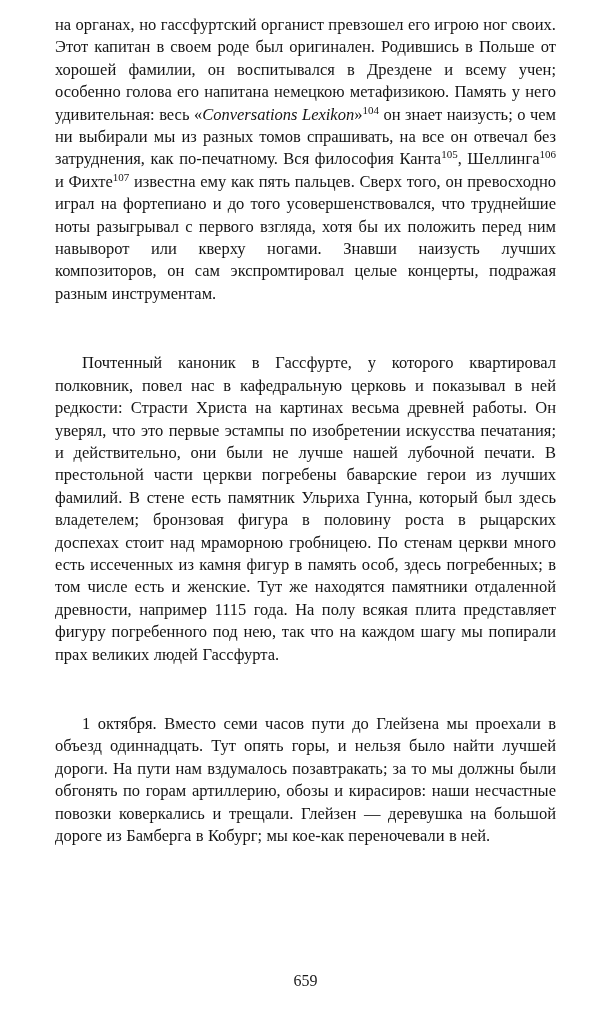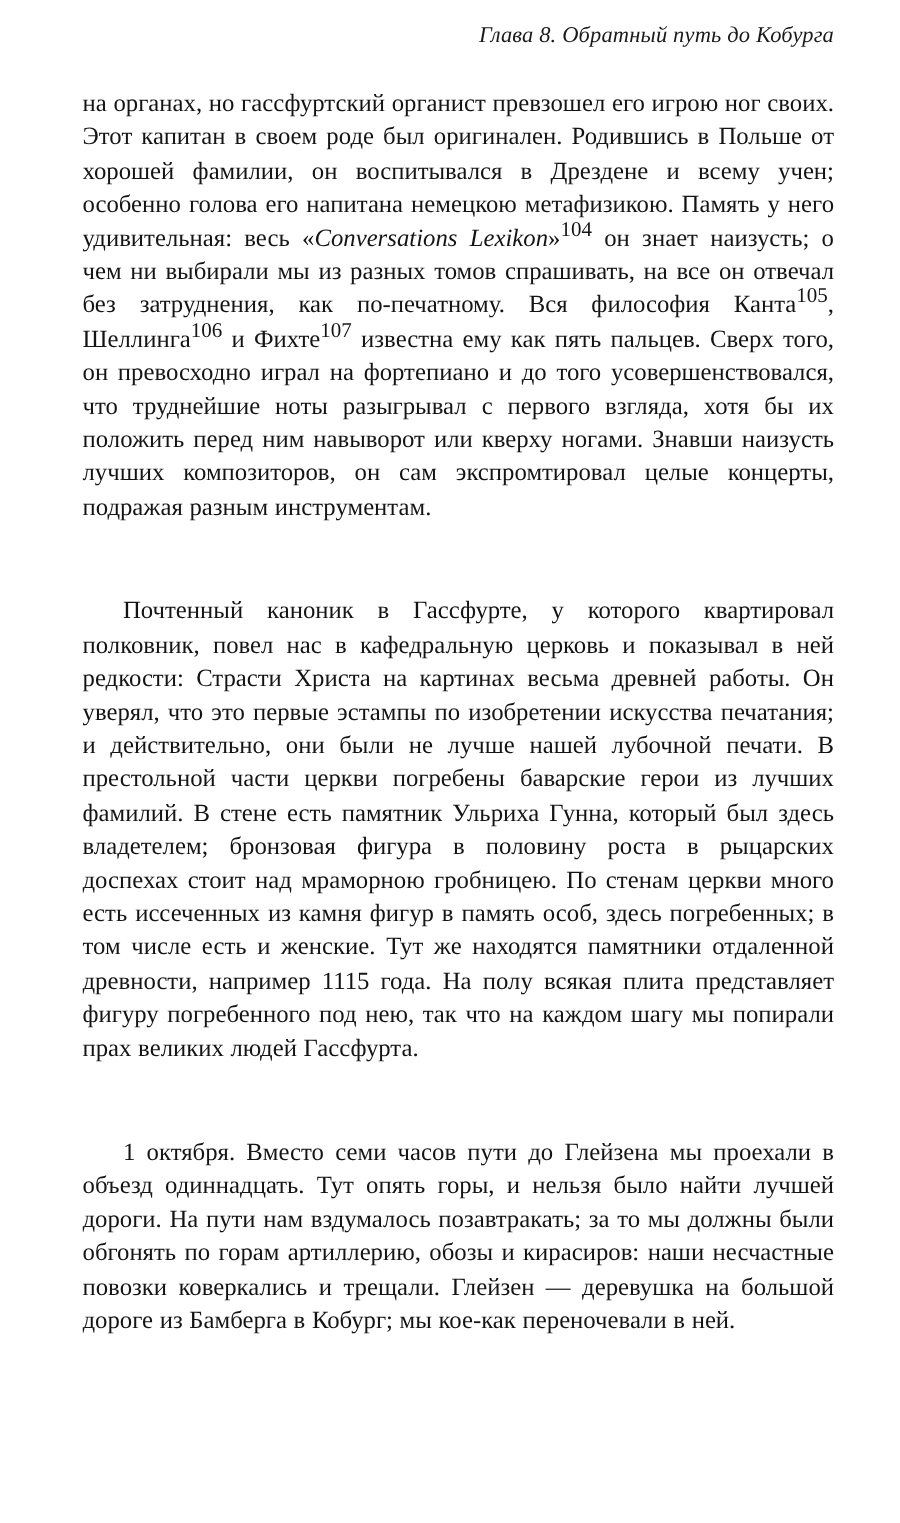--- a/index.html
+++ b/index.html
@@ -43,41 +43,41 @@
     word-spacing: 0.3px;
   }
   .text-body p.indent {
     text-indent: 27px;
     margin-top: 47px;
   }
   .text-body p.no-indent {
     text-indent: 0;
   }
   .text-body sup {
-    font-size: 14px;
+    font-size: 11px;
     line-height: 0;
     vertical-align: super;
   }
   .text-body i {
     font-style: italic;
   }
   .page-footer {
     flex: 0 0 auto;
     text-align: center;
     font-size: 16px;
     line-height: 20px;
     padding: 12px 0 24px 0;
     color: #1a1a1a;
   }
 </style>
 </head>
 <body>
 
 <div class="page">
-  <div class="running-head">Глава 8. Обратный путь до Кобурга</div>
 
   <div class="text-body">
       <p class="no-indent"><span>на органах, но гассфуртский органист превзошел его игрою ног своих. Этот капитан в своем роде был оригинален. Родившись в Польше от хорошей фамилии, он воспитывался в Дрездене и всему учен; особенно голова его напитана немецкою метафизикою. Память у него удивительная: весь «</span><i>Conversations Lexikon</i><span>»</span><sup>104</sup><span> он знает наизусть; о чем ни выбирали мы из разных томов спрашивать, на все он отвечал без затруднения, как по-печатному. Вся философия Канта</span><sup>105</sup><span>, Шеллинга</span><sup>106</sup><span> и Фихте</span><sup>107</sup><span> известна ему как пять пальцев. Сверх того, он превосходно играл на фортепиано и до того усовершенствовался, что труднейшие ноты разыгрывал с первого взгляда, хотя бы их положить перед ним навыворот или кверху ногами. Знавши наизусть лучших композиторов, он сам экспромтировал целые концерты, подражая разным инструментам.</span></p>
       <p class="indent"><span>Почтенный каноник в Гассфурте, у которого квартировал полковник, повел нас в кафедральную церковь и показывал в ней редкости: Страсти Христа на картинах весьма древней работы. Он уверял, что это первые эстампы по изобретении искусства печатания; и действительно, они были не лучше нашей лубочной печати. В престольной части церкви погребены баварские герои из лучших фамилий. В стене есть памятник Ульриха Гунна, который был здесь владетелем; бронзовая фигура в половину роста в рыцарских доспехах стоит над мраморною гробницею. По стенам церкви много есть иссеченных из камня фигур в память особ, здесь погребенных; в том числе есть и женские. Тут же находятся памятники отдаленной древности, например 1115 года. На полу всякая плита представляет фигуру погребенного под нею, так что на каждом шагу мы попирали прах великих людей Гассфурта.</span></p>
       <p class="indent"><span>1 октября. Вместо семи часов пути до Глейзена мы проехали в объезд одиннадцать. Тут опять горы, и нельзя было найти лучшей дороги. На пути нам вздумалось позавтракать; за то мы должны были обгонять по горам артиллерию, обозы и кирасиров: наши несчастные повозки коверкались и трещали. Глейзен — деревушка на большой дороге из Бамберга в Кобург; мы кое-как переночевали в ней.</span></p>
     </div>
 
+  <div class="page-footer">659</div>
 </div>
 
 </body></html>

